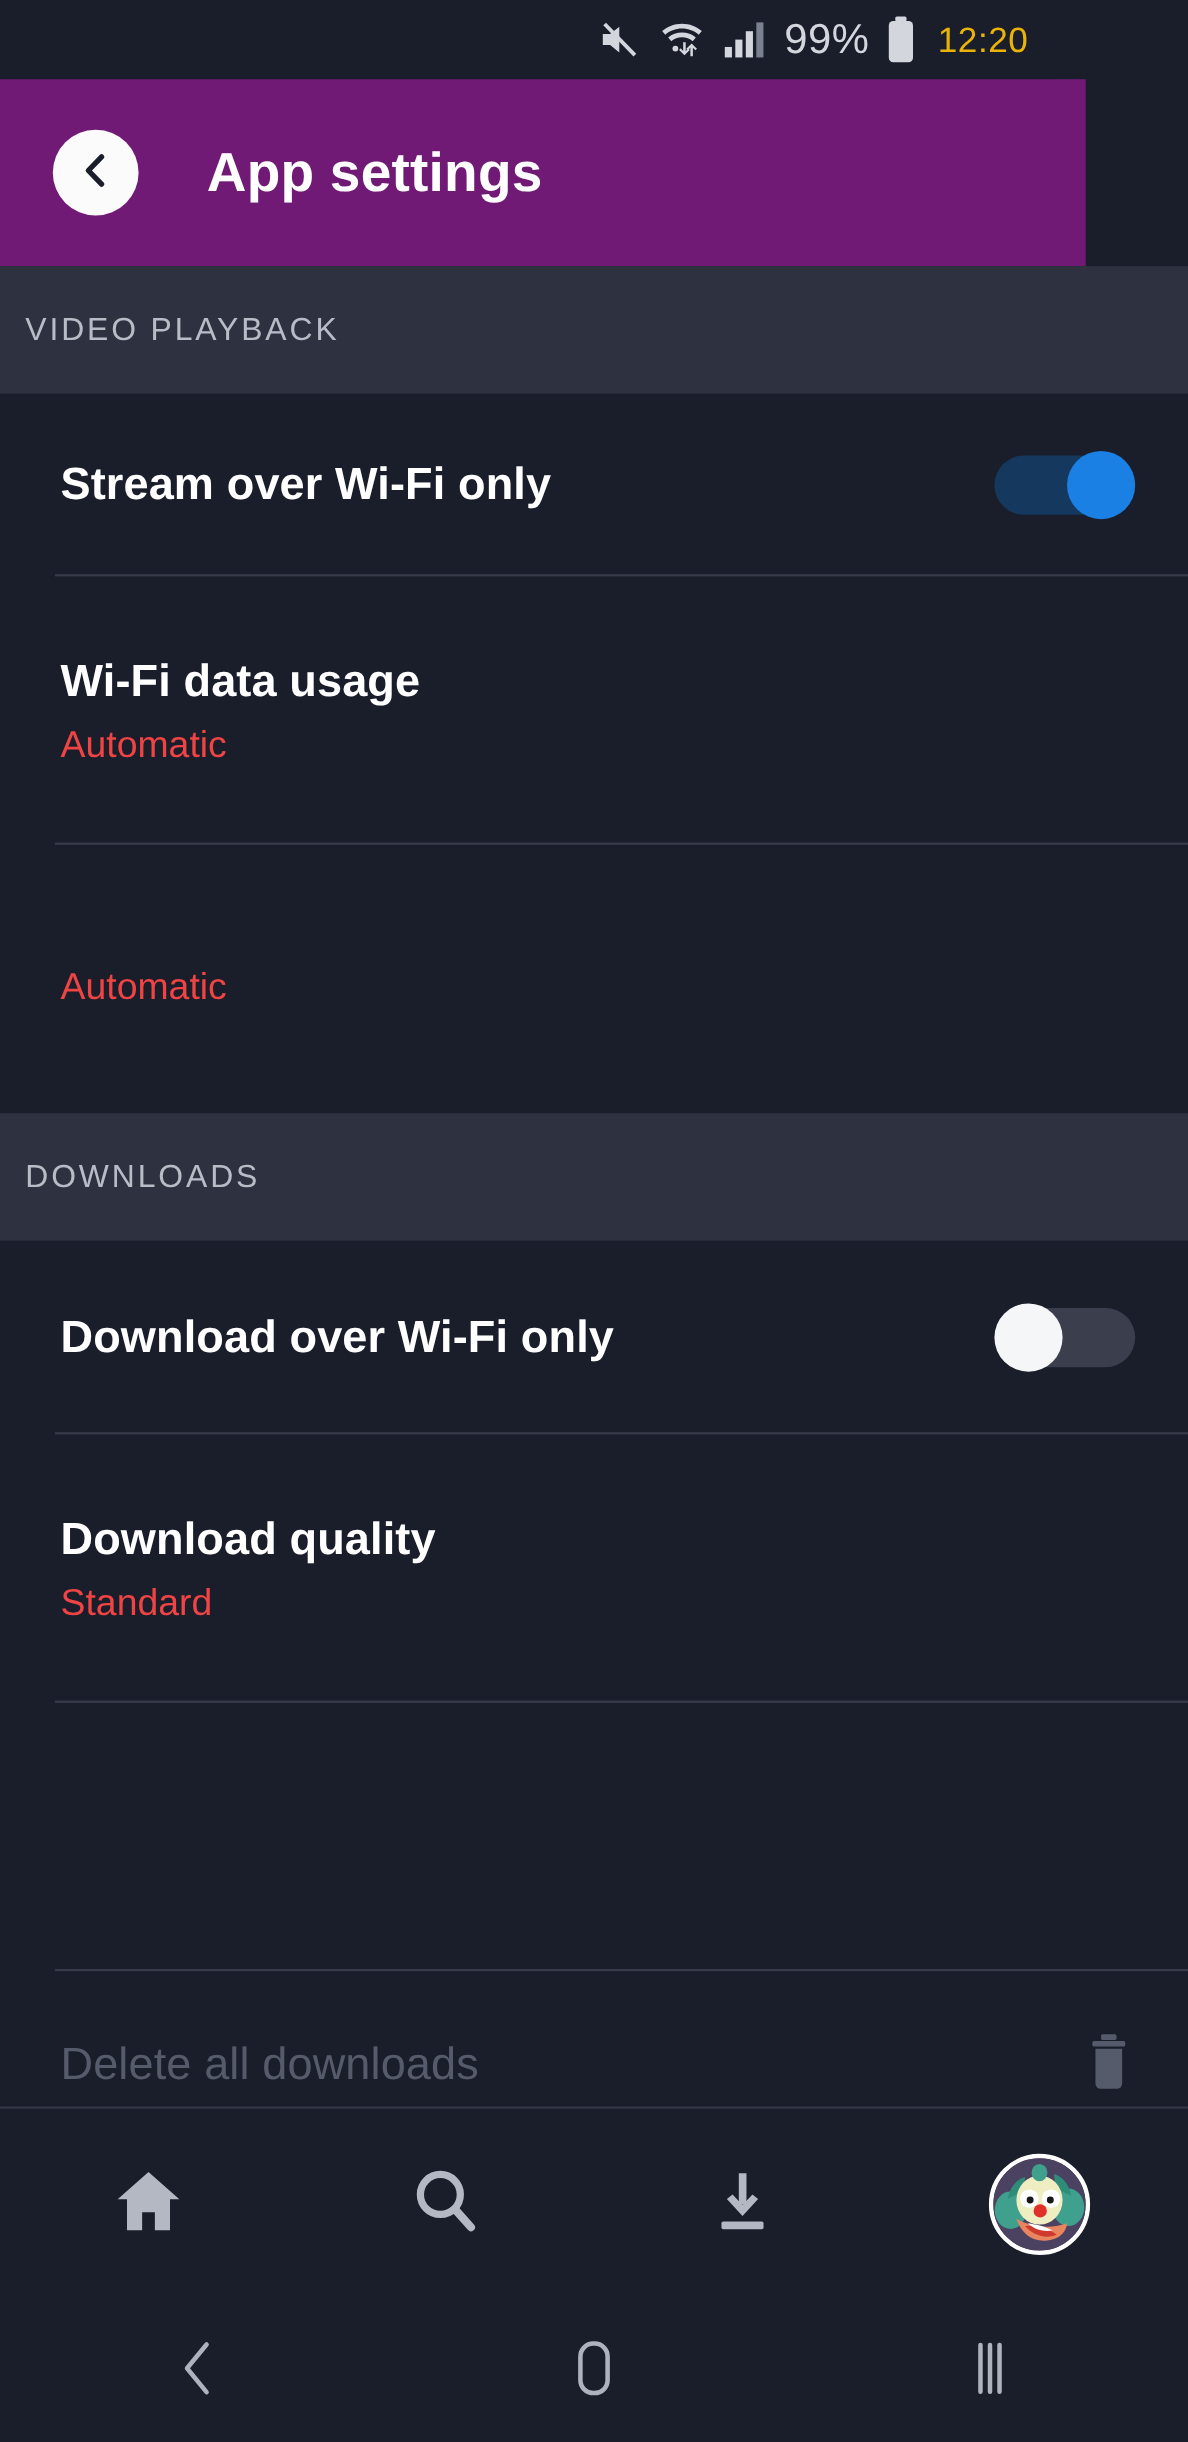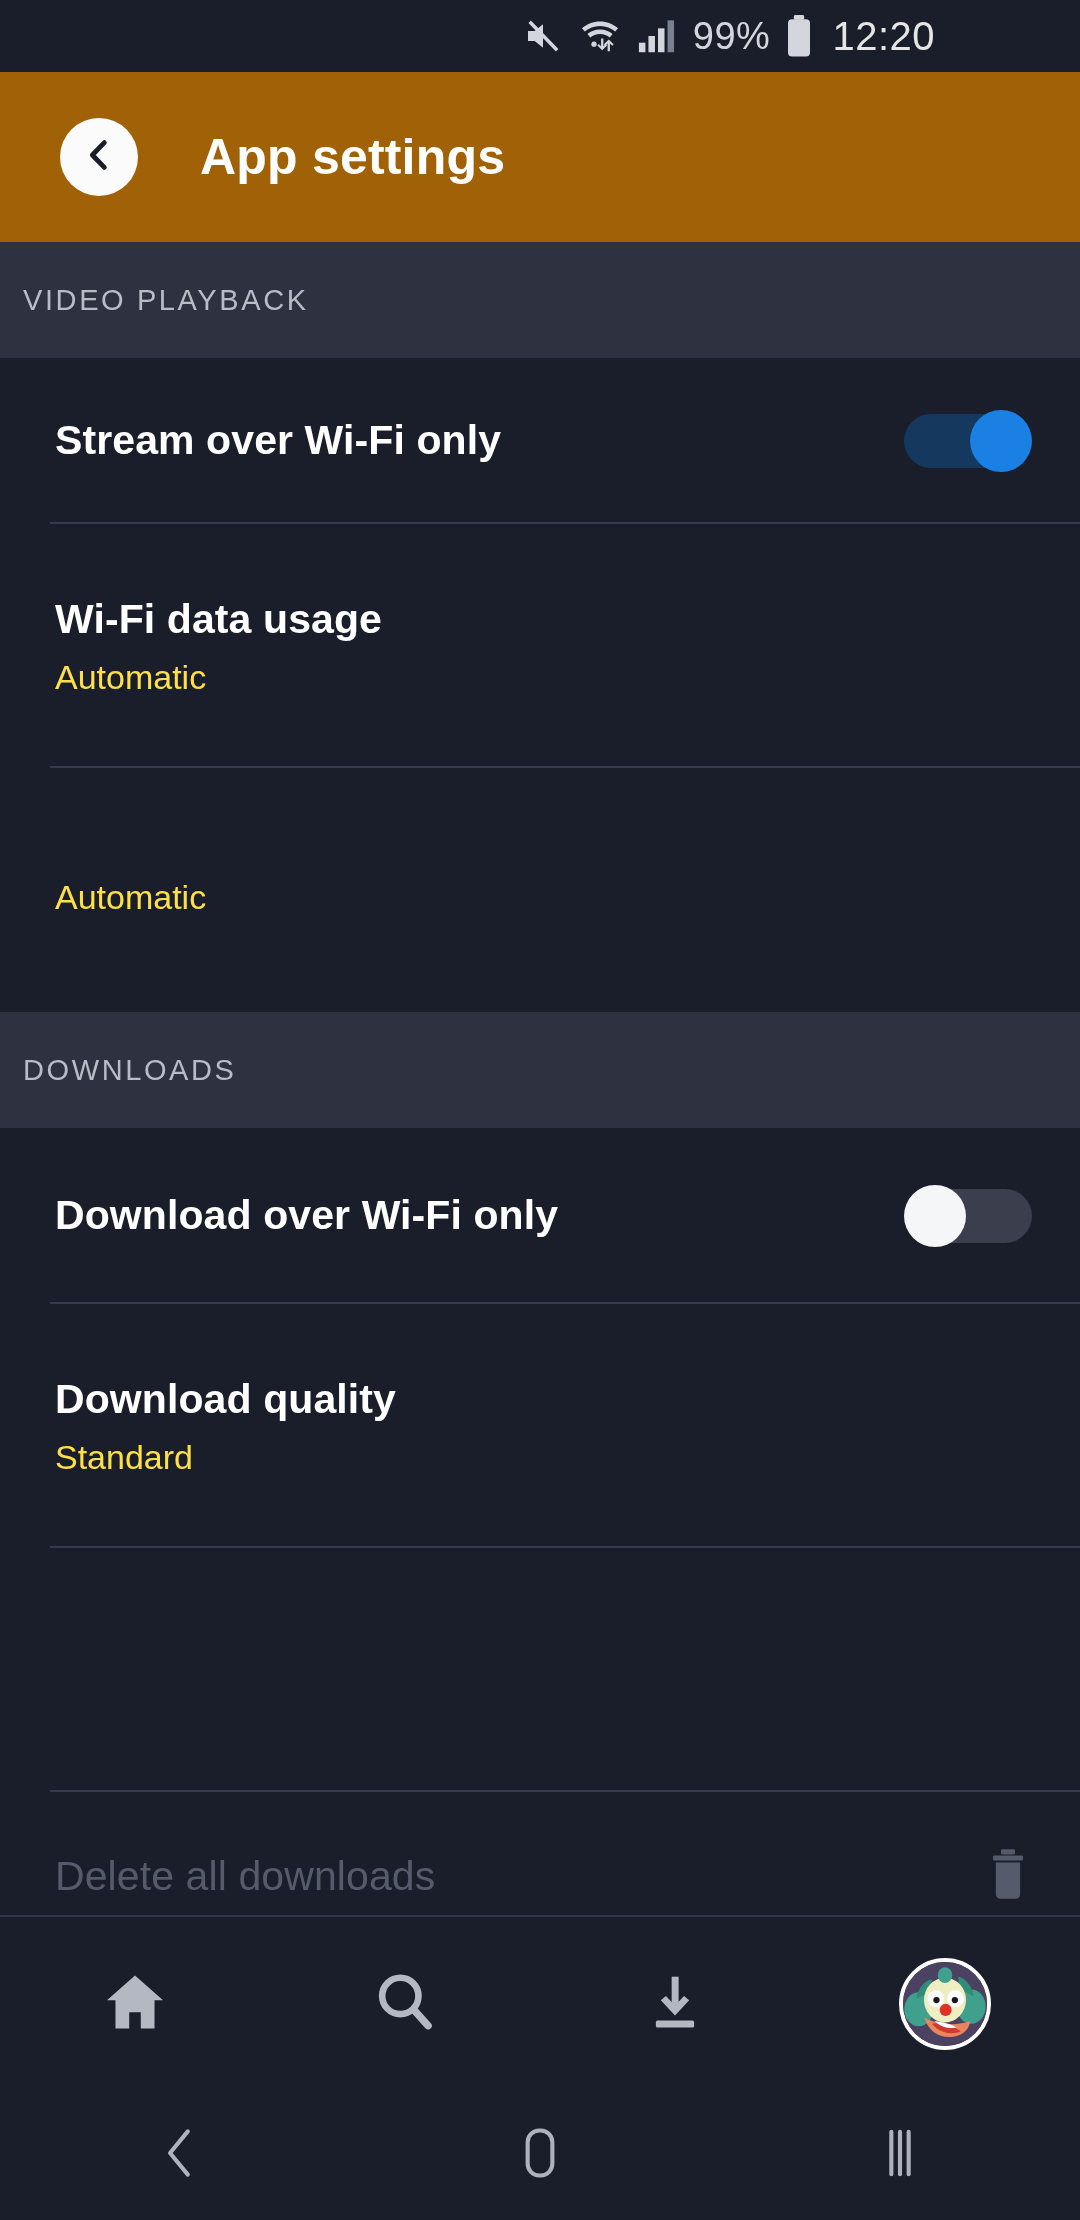--- a/index.html
+++ b/index.html
@@ -16,27 +16,27 @@
     position:absolute; top:0; left:0; width:961px; height:72px;
     display:flex; align-items:center; justify-content:flex-end;
     padding-right:26px; gap:14px;
     background:#1a1d2a;
   }
   .sb-icon { display:flex; align-items:center; }
   .sb-text {
     color:#d3d6dd; font-size:38px; font-weight:400; letter-spacing:0.5px;
     line-height:1;
   }
-  .sb-clock { color:#e5e5e5; font-size:40px; letter-spacing:0.5px; margin-left:4px; }
+  .sb-clock { color:#eab308; font-size:32px; letter-spacing:0.5px; margin-left:4px; }
 
   
   .appbar {
-    position:absolute; top:72px; left:0; width:1080px; height:170px;
-    display:flex; align-items:center; padding-left:60px;
-    background:#a16207;
+    position:absolute; top:72px; left:0; width:987px; height:170px;
+    display:flex; align-items:center; padding-left:48px;
+    background:#701a75;
   }
   .back-circle {
     width:78px; height:78px; border-radius:50%;
     background:#fbfbfc;
     display:flex; align-items:center; justify-content:center;
     flex:0 0 auto;
   }
   .appbar-title {
     margin-left:62px;
     color:#ffffff; font-size:50px; font-weight:600; letter-spacing:0.2px;
@@ -60,21 +60,21 @@
     padding:0 48px 0 55px;
     gap:20px;
   }
   .row-texts { display:flex; flex-direction:column; justify-content:center; }
   .row-title {
     color:#ffffff; font-size:41px; font-weight:600; letter-spacing:0.1px;
     line-height:1.15;
   }
   .row-title.dim { color:#565b6b; font-weight:500; }
   .row-sub {
-    color:#fde047; font-size:34px; font-weight:400; margin-top:16px;
+    color:#ef4444; font-size:34px; font-weight:400; margin-top:16px;
     line-height:1.1;
   }
   .divider {
     position:absolute; left:50px; right:0; bottom:0;
     height:2px; background:#383c4a;
   }
 
   
   .toggle { position:relative; width:128px; height:62px; flex:0 0 auto; }
   .toggle .track {

